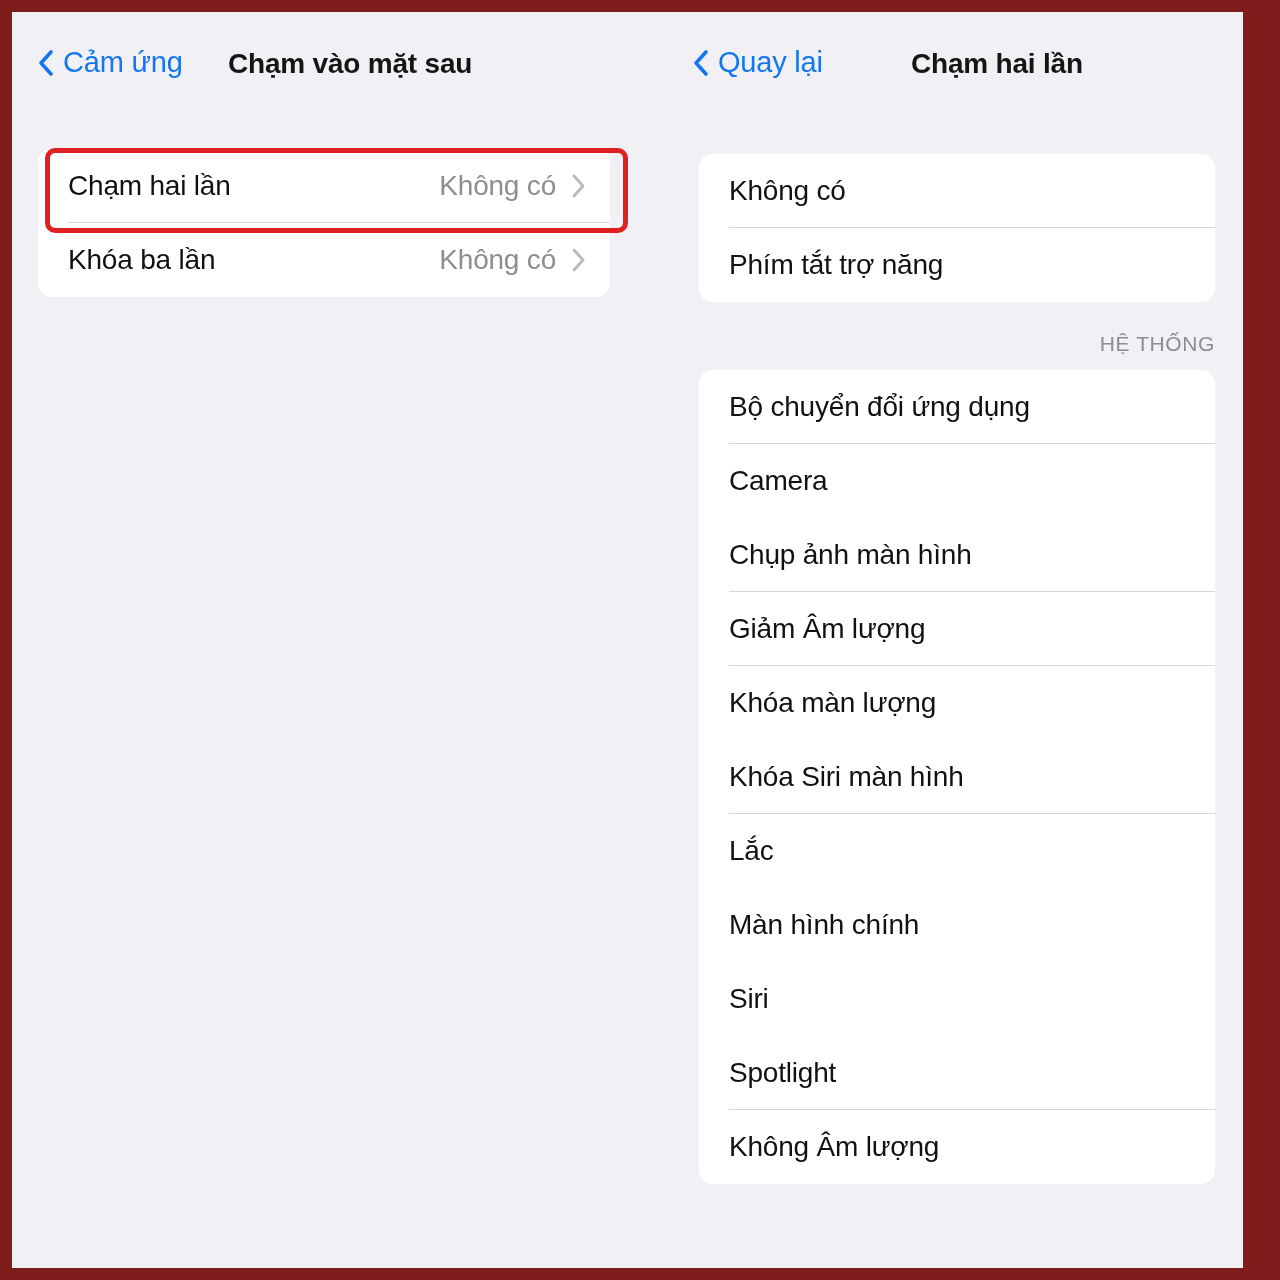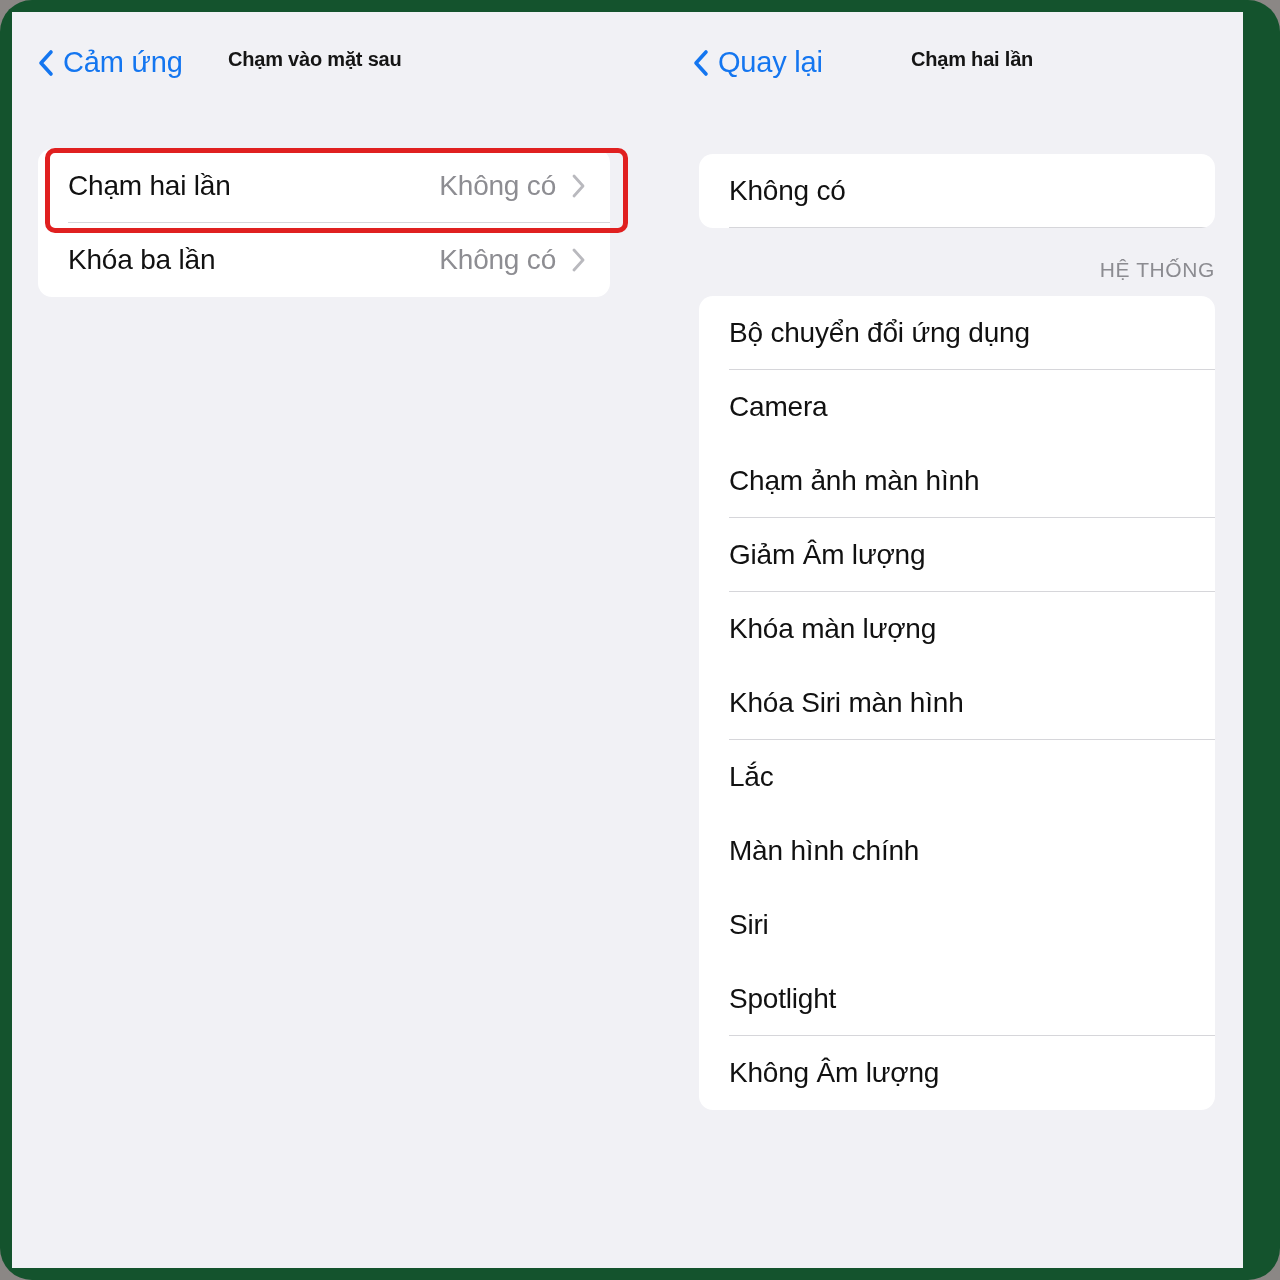--- a/index.html
+++ b/index.html
@@ -15,23 +15,22 @@
     font-family: "Liberation Sans", "DejaVu Sans", sans-serif;
     -webkit-font-smoothing: antialiased;
   }
 
   
   .frame {
     position: absolute;
     left: 0; top: 0;
     width: 1280px;
     height: 1280px;
-    background: #14532d;
-    box-sizing: border-box;
-    border-radius: 32px;
+    background: #7f1d1d;
+    box-sizing: border-box;
   }
 
   
   .panel {
     position: absolute;
     top: 12px;
     height: 1256px;
     background: #f1f1f5;
     overflow: hidden;
     box-sizing: border-box;
@@ -64,21 +63,21 @@
   }
   .back-label {
     font-size: 29px;
     color: #1476f0;
     letter-spacing: -0.2px;
     white-space: nowrap;
   }
   .nav-title {
     position: absolute;
     top: 36px;
-    font-size: 20px;
+    font-size: 28px;
     font-weight: bold;
     color: #151515;
     letter-spacing: -0.2px;
     white-space: nowrap;
   }
   .panel-left  .nav-title { left: 216px; }
   .panel-right .nav-title { left: 240px; }
 
   
   .card {
@@ -214,33 +213,36 @@
         </svg>
         <span class="back-label">Quay lại</span>
       </div>
       <div class="nav-title">Chạm hai lần</div>
     </div>
 
     <div class="card card-top">
       <div class="row sep">
         <span class="row-label">Không có</span>
       </div>
+      <div class="row">
+        <span class="row-label">Phím tắt trợ năng</span>
+      </div>
     </div>
 
     <div class="section-header">HỆ THỐNG</div>
 
     <div class="card card-system">
       <div class="row sep">
         <span class="row-label">Bộ chuyển đổi ứng dụng</span>
       </div>
       <div class="row">
         <span class="row-label">Camera</span>
       </div>
       <div class="row sep">
-        <span class="row-label">Chạm ảnh màn hình</span>
+        <span class="row-label">Chụp ảnh màn hình</span>
       </div>
       <div class="row sep">
         <span class="row-label">Giảm Âm lượng</span>
       </div>
       <div class="row">
         <span class="row-label">Khóa màn lượng</span>
       </div>
       <div class="row sep">
         <span class="row-label">Khóa Siri màn hình</span>
       </div>

